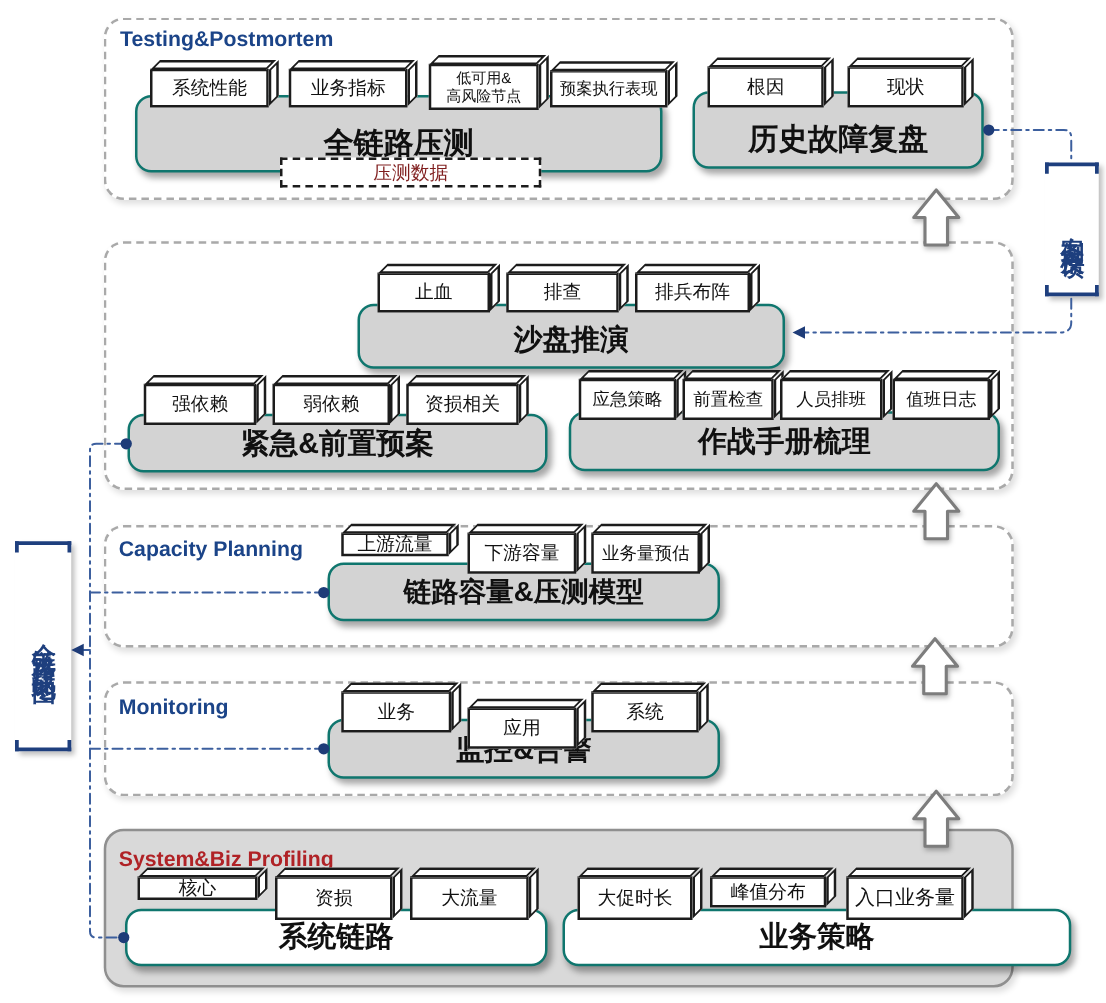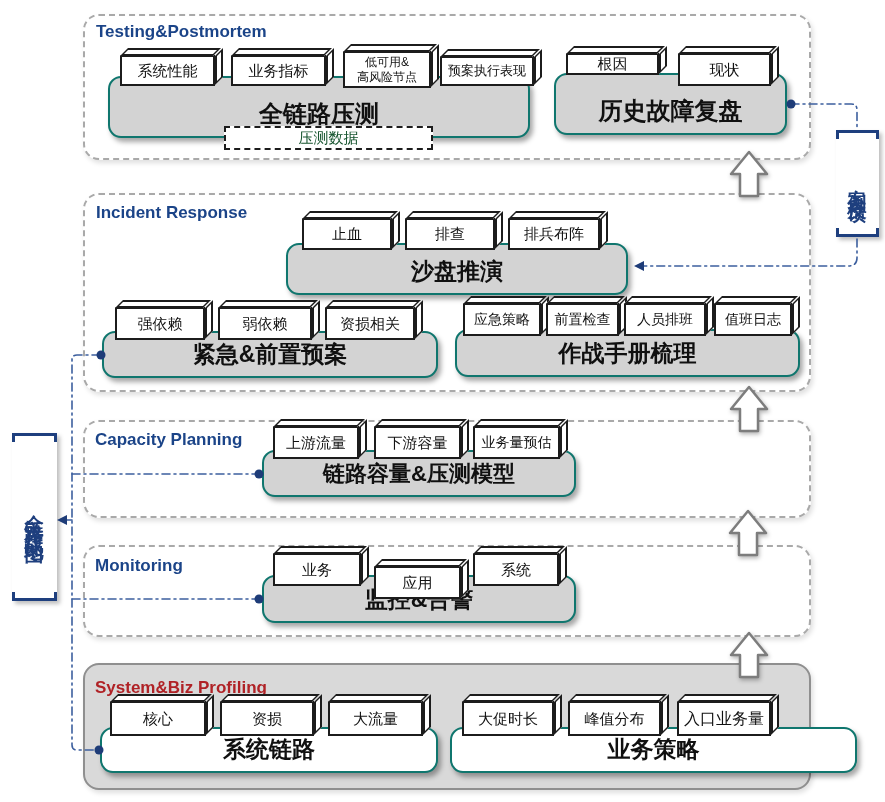--- a/index.html
+++ b/index.html
@@ -26,21 +26,21 @@
        z-index:5;box-sizing:border-box;white-space:pre-line;line-height:1.2;}
   .b3d::before{content:"";position:absolute;left:-2px;top:-9px;width:calc(100% + 2px);height:8px;
        background:#fff;border:2px solid #1c1c1c;box-sizing:border-box;
        transform:skewX(-45deg);transform-origin:bottom left;}
   .b3d::after{content:"";position:absolute;top:-1px;right:-10px;width:8px;height:calc(100% + 2px);
        background:#fff;border:2px solid #1c1c1c;box-sizing:border-box;
        transform:skewY(-45deg);transform-origin:top left;}
 
   
   .dashedbox{position:absolute;background:#fff;border:2px dashed #1c1c1c;display:flex;align-items:center;
-       justify-content:center;font-size:15px;font-weight:500;color:#14532d;z-index:6;box-sizing:border-box;}
+       justify-content:center;font-size:15px;font-weight:500;color:#7f1d1d;z-index:6;box-sizing:border-box;}
 
   
   .vlabel{position:absolute;background:#fff;box-shadow:3px 3px 4px rgba(0,0,0,.25);z-index:4;
        display:flex;align-items:center;justify-content:center;box-sizing:border-box;}
   .vlabel::before{content:"";position:absolute;top:0;left:0;right:0;height:9px;
        border:3px solid #1e3f7e;border-bottom:none;box-sizing:border-box;}
   .vlabel::after{content:"";position:absolute;bottom:0;left:0;right:0;height:9px;
        border:3px solid #1e3f7e;border-top:none;box-sizing:border-box;}
   .vlabel span{writing-mode:vertical-rl;text-orientation:upright;font-weight:700;color:#1e3f7e;
        font-size:19px;letter-spacing:5px;line-height:1;}
@@ -62,25 +62,24 @@
   <div class="b3d" style="left:120px;top:55px;width:95px;height:31px;">系统性能</div>
   <div class="b3d" style="left:231px;top:55px;width:95px;height:31px;">业务指标</div>
   <div class="b3d" style="left:343px;top:51px;width:88px;height:37px;font-size:12px;">低可用&amp;
 高风险节点</div>
   <div class="b3d" style="left:440px;top:56px;width:94px;height:30px;font-size:13px;">预案执行表现</div>
   <div class="dashedbox" style="left:224px;top:126px;width:209px;height:24px;">压测数据</div>
 
   <div class="bigbox" style="left:554px;top:73px;width:233px;height:62px;font-size:24px;">
       <span>历史故障复盘</span>
     </div>
-  <div class="b3d" style="left:566px;top:53px;width:93px;height:22px;">根因</div>
+  <div class="b3d" style="left:566px;top:53px;width:93px;height:33px;">根因</div>
   <div class="b3d" style="left:678px;top:53px;width:93px;height:33px;">现状</div>
 
   <div class="section" style="left:83px;top:193px;width:728px;height:199px;"></div>
-  <div class="stitle" style="left:96px;top:203px;">Incident Response</div>
 
   <div class="bigbox" style="left:286px;top:243px;width:342px;height:52px;text-align:center;">
       <span>沙盘推演</span>
     </div>
   <div class="b3d" style="left:302px;top:218px;width:90px;height:32px;">止血</div>
   <div class="b3d" style="left:405px;top:218px;width:90px;height:32px;">排查</div>
   <div class="b3d" style="left:508px;top:218px;width:92px;height:32px;">排兵布阵</div>
 
   <div class="bigbox" style="left:102px;top:331px;width:336px;height:47px;">
       <span>紧急&amp;前置预案</span>
@@ -96,49 +95,49 @@
   <div class="b3d" style="left:546px;top:303px;width:73px;height:33px;font-size:14px;">前置检查</div>
   <div class="b3d" style="left:624px;top:303px;width:82px;height:33px;font-size:14px;">人员排班</div>
   <div class="b3d" style="left:714px;top:303px;width:78px;height:33px;font-size:14px;">值班日志</div>
 
   <div class="section" style="left:83px;top:420px;width:728px;height:98px;"></div>
   <div class="stitle" style="left:95px;top:430px;">Capacity Planning</div>
 
   <div class="bigbox" style="left:262px;top:450px;width:314px;height:47px;font-size:22px;justify-content:center;">
       <span>链路容量&amp;压测模型</span>
     </div>
-  <div class="b3d" style="left:273px;top:426px;width:86px;height:33px;">上游流量</div>
+  <div class="b3d" style="left:273px;top:426px;width:86px;height:19px;">上游流量</div>
   <div class="b3d" style="left:374px;top:426px;width:87px;height:33px;">下游容量</div>
   <div class="b3d" style="left:473px;top:426px;width:87px;height:33px;font-size:14px;">业务量预估</div>
 
   <div class="section" style="left:83px;top:545px;width:728px;height:92px;"></div>
   <div class="stitle" style="left:95px;top:556px;">Monitoring</div>
 
   <div class="bigbox" style="left:262px;top:575px;width:314px;height:48px;">
       <span>监控&amp;告警</span>
     </div>
   <div class="b3d" style="left:273px;top:553px;width:88px;height:33px;">业务</div>
   <div class="b3d" style="left:374px;top:566px;width:87px;height:33px;">应用</div>
   <div class="b3d" style="left:473px;top:553px;width:86px;height:33px;">系统</div>
 
   <div class="section solid" style="left:83px;top:663px;width:728px;height:127px;"></div>
   <div class="stitle red" style="left:95px;top:678px;">System&amp;Biz Profiling</div>
 
   <div class="bigbox white" style="left:100px;top:727px;width:338px;height:46px;">
       <span>系统链路</span>
     </div>
-  <div class="b3d" style="left:110px;top:701px;width:96px;height:35px;">核心</div>
+  <div class="b3d" style="left:110px;top:701px;width:96px;height:19px;">核心</div>
   <div class="b3d" style="left:220px;top:701px;width:94px;height:35px;">资损</div>
   <div class="b3d" style="left:328px;top:701px;width:95px;height:35px;">大流量</div>
 
   <div class="bigbox white" style="left:450px;top:727px;width:407px;height:46px;align-items:flex-end;">
       <span>业务策略</span>
     </div>
   <div class="b3d" style="left:462px;top:701px;width:92px;height:35px;">大促时长</div>
-  <div class="b3d" style="left:568px;top:701px;width:93px;height:35px;">峰值分布</div>
+  <div class="b3d" style="left:568px;top:701px;width:93px;height:25px;">峰值分布</div>
   <div class="b3d" style="left:677px;top:701px;width:94px;height:35px;font-size:16px;">入口业务量</div>
 
   <div class="vlabel" style="left:12px;top:433px;width:45px;height:168px;">
     <span>全链路作战地图</span>
   </div>
   <div class="vlabel" style="left:836px;top:130px;width:43px;height:107px;">
     <span>案例反馈</span>
   </div>
 
   <svg class="uparrow" style="left:729px;top:150px;" width="40" height="48" viewBox="0 0 40 48">

